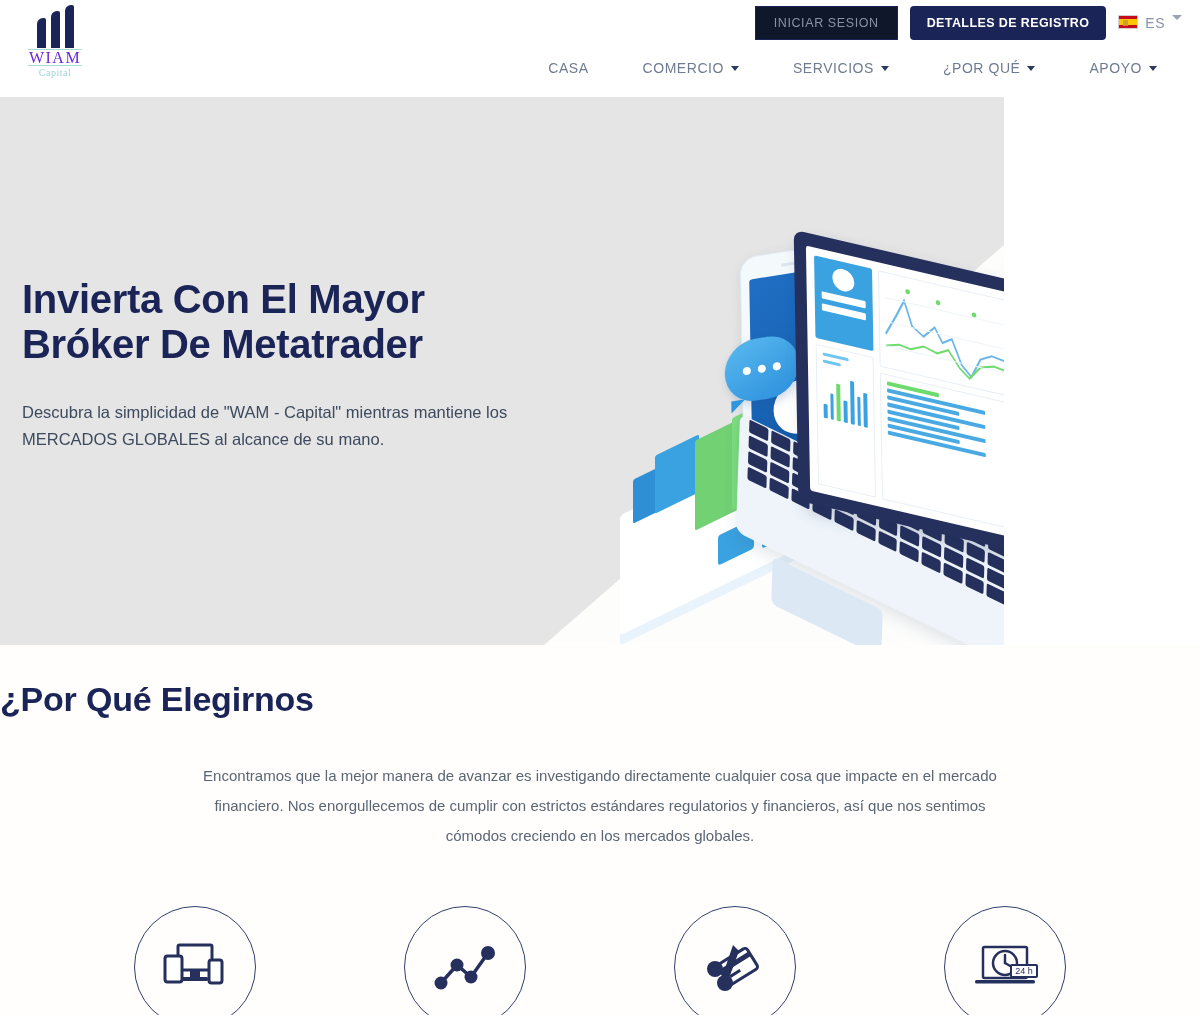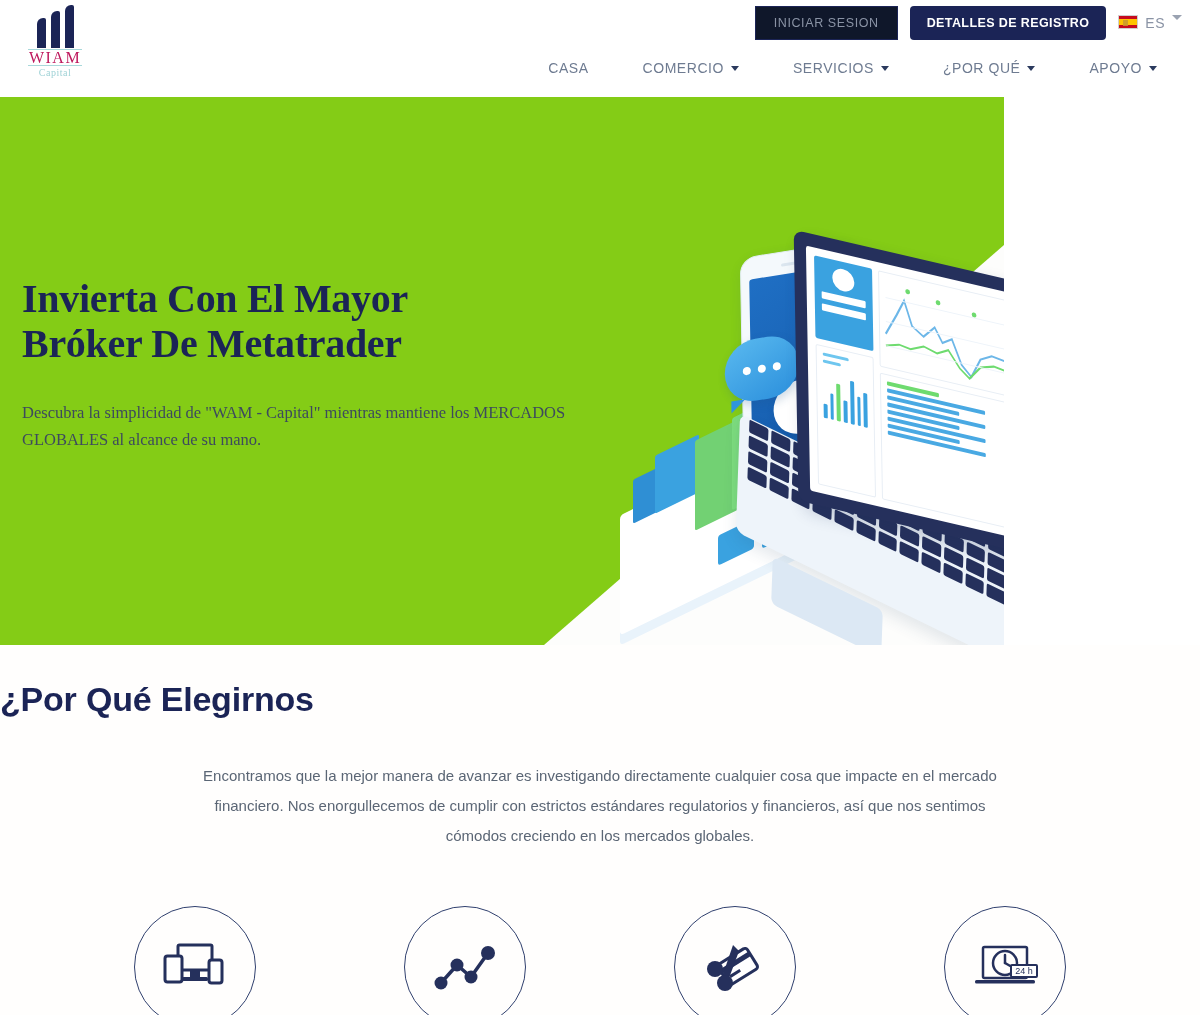--- a/index.html
+++ b/index.html
@@ -25,21 +25,21 @@
   .pillar {
     width: 9px; background: #1b2456;
     border-top-left-radius: 6px; border-top-right-radius: 2px;
   }
   .pillar.p1 { height: 30px; }
   .pillar.p2 { height: 37px; }
   .pillar.p3 { height: 43px; }
   .logo-word {
     margin-top: 1px;
     font-size: 16px; letter-spacing: 1.5px; font-weight: 400;
-    color: #be185d; font-family: "Liberation Serif", serif;
+    color: #6d28d9; font-family: "Liberation Serif", serif;
     border-top: 1px solid #a8d8da; border-bottom: 1px solid #a8d8da;
     padding: 0 1px; line-height: 15px;
   }
   .logo-sub {
     font-size: 10px; color: #9fd2d6; letter-spacing: 0.5px;
     font-family: "Liberation Serif", serif; margin-top: 1px;
   }
 
   .top-actions {
     position: absolute; right: 14px; top: 6px;
@@ -89,21 +89,21 @@
   }
   .navitem {
     display: flex; align-items: center; gap: 7px;
     font-size: 14px; color: #6e7b91; letter-spacing: .55px;
     padding: 6px 27px; cursor: pointer; white-space: nowrap;
   }
 
   
   .hero {
     position: relative; width: 1004px; height: 548px;
-    background: #84cc16; overflow: hidden; font-family: Liberation Serif, serif;
+    background: #e5e5e5; overflow: hidden;
   }
   .hero-diag {
     position: absolute; right: 0; bottom: 0;
     width: 460px; height: 400px;
     background: #fdfdfc;
     clip-path: polygon(100% 0%, 100% 100%, 0% 100%);
   }
   .hero-copy { position: absolute; left: 22px; top: 180px; width: 560px; }
   .hero-title {
     font-size: 40px; font-weight: bold; color: #1b2456;

